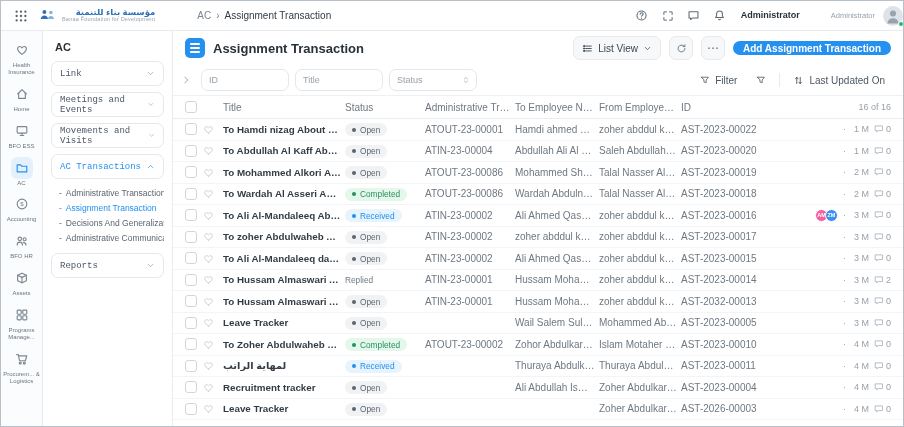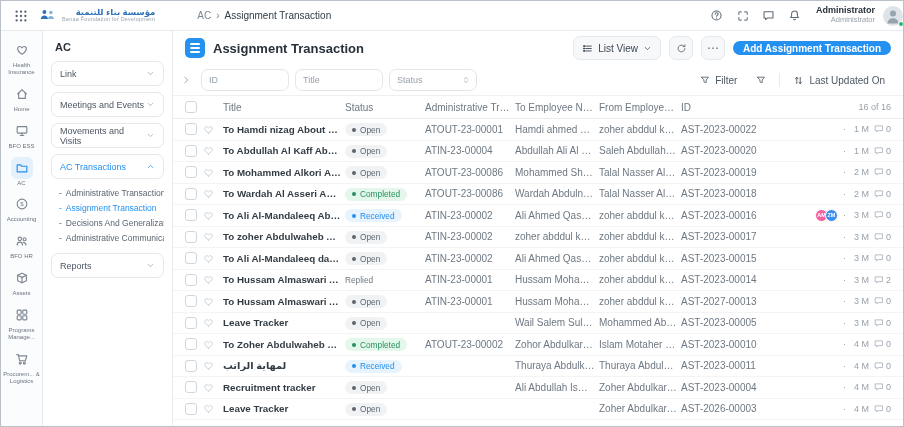--- a/index.html
+++ b/index.html
@@ -15,41 +15,41 @@
   .brand-text{display:flex;flex-direction:column;line-height:1.05;}
   .brand-title{font-size:8.5px;font-weight:bold;color:#2e71b8;direction:rtl;}
   .brand-sub{font-size:5.5px;color:#9aa4ad;letter-spacing:.2px;}
   .breadcrumb{margin-left:34px;display:flex;align-items:center;gap:5px;font-size:10px;color:#7a8590;white-space:nowrap;}
   .breadcrumb .bc-page{color:#323b44;}
   .tb-spacer{flex:1;}
   .search{display:flex;align-items:center;gap:6px;background:#f3f4f6;border-radius:7px;height:20px;padding:0 8px;width:208px;color:#98a1ab;}
   .search input{border:none;background:transparent;outline:none;font-size:9px;color:#3c4650;width:100%;font-family:inherit;}
   .search input::placeholder{color:#98a1ab;}
   .tic{color:#5f6b77;width:18px;height:18px;display:flex;align-items:center;justify-content:center;cursor:pointer;}
-  .user-block{display:flex;flex-direction:column;align-items:flex-end;line-height:1.1;margin-left:4px;}
+  .user-block{display:flex;flex-direction:row;align-items:flex-end;line-height:1.1;margin-left:4px;gap:31px;}
   .user-name{font-size:9px;font-weight:bold;color:#28313a;}
   .user-role{font-size:7.5px;color:#98a1ab;}
   .avatar{position:relative;width:20px;height:20px;border-radius:50%;background:#dde3e8;display:flex;align-items:end;justify-content:center;overflow:visible;cursor:pointer;}
   .avatar svg{border-radius:50%;}
   .online-dot{position:absolute;right:-1px;bottom:-1px;width:6px;height:6px;border-radius:50%;background:#2bb673;border:1px solid #fff;}
 
   
   .body-row{flex:1;display:flex;min-height:0;}
 
   
   .rail{width:42px;flex:0 0 42px;border-right:1px solid #e8ebee;background:#fbfcfd;display:flex;flex-direction:column;align-items:center;padding-top:5px;overflow:hidden;}
   .rail-item{width:40px;display:flex;flex-direction:column;align-items:center;padding:3px 0 4px;cursor:pointer;}
   .rail-icon{width:22px;height:22px;border-radius:6px;display:flex;align-items:center;justify-content:center;color:#7c8691;}
   .rail-item.active .rail-icon{background:#e4f1fc;color:#2490ef;}
   .rail-label{font-size:6px;color:#6b7680;text-align:center;line-height:1.15;margin-top:1px;max-width:38px;}
 
   
   .sidebar{width:130px;flex:0 0 130px;border-right:1px solid #e8ebee;background:#fff;overflow:hidden;}
   .sidebar-title{font-size:11px;font-weight:bold;color:#28313a;padding:10px 12px 8px;}
-  .sec{margin:0 8px 6px;height:25px;border:1px solid #e4e8eb;border-radius:7px;padding:0 8px;display:flex;align-items:center;justify-content:space-between;font-size:9px;color:#4c5763;background:#fff;cursor:pointer;}
+  .sec{margin:0 8px 6px;height:25px;border:1px solid #e4e8eb;border-radius:7px;padding:0 8px;display:flex;align-items:center;justify-content:space-between;font-size:9px;color:#4c5763;background:#fff;cursor:pointer;font-family:Liberation Mono, monospace;}
   .sec.active{color:#2490ef;}
   .sec .chev{color:#98a1ab;}
   .sec.active .chev{color:#2490ef;transform:rotate(180deg);}
   .subitems{margin:2px 8px 8px 16px;}
   .subitem{display:flex;gap:4px;font-size:8.5px;color:#5a6570;padding:2.5px 0;cursor:pointer;white-space:nowrap;overflow:hidden;text-overflow:ellipsis;}
   .subitem.active{color:#2490ef;}
 
   
   .main{flex:1;display:flex;flex-direction:column;background:#fff;min-width:0;}
   .page-head{height:34px;flex:0 0 34px;display:flex;align-items:center;gap:8px;padding:0 12px;}
@@ -670,21 +670,21 @@
     <span class="cell title">To Hussam Almaswari About تجربة الرماية حسبة</span>
     <span class="cell">
       <span class="pill st-open">
         <span class="st-dot"></span>
         <span>Open</span>
       </span>
     </span>
     <span class="cell">ATIN-23-00001</span>
     <span class="cell">Hussam Mohammed Mohammed</span>
     <span class="cell">zoher abddul karim abdulaziz</span>
-    <span class="cell">AST-2027-00013</span>
+    <span class="cell">AST-2032-00013</span>
     <span class="meta">
       <span class="avatars"></span>
       <span>·</span>
       <span class="time">3 M</span>
       <span class="comments">
         <svg class="str" viewBox="0 0 16 16" width="10" height="10">
                   <path d="M2.5 3h11v7.5H7L4.5 12.6v-2.1h-2z"></path>
                 </svg>
         <span>0</span>
       </span>

